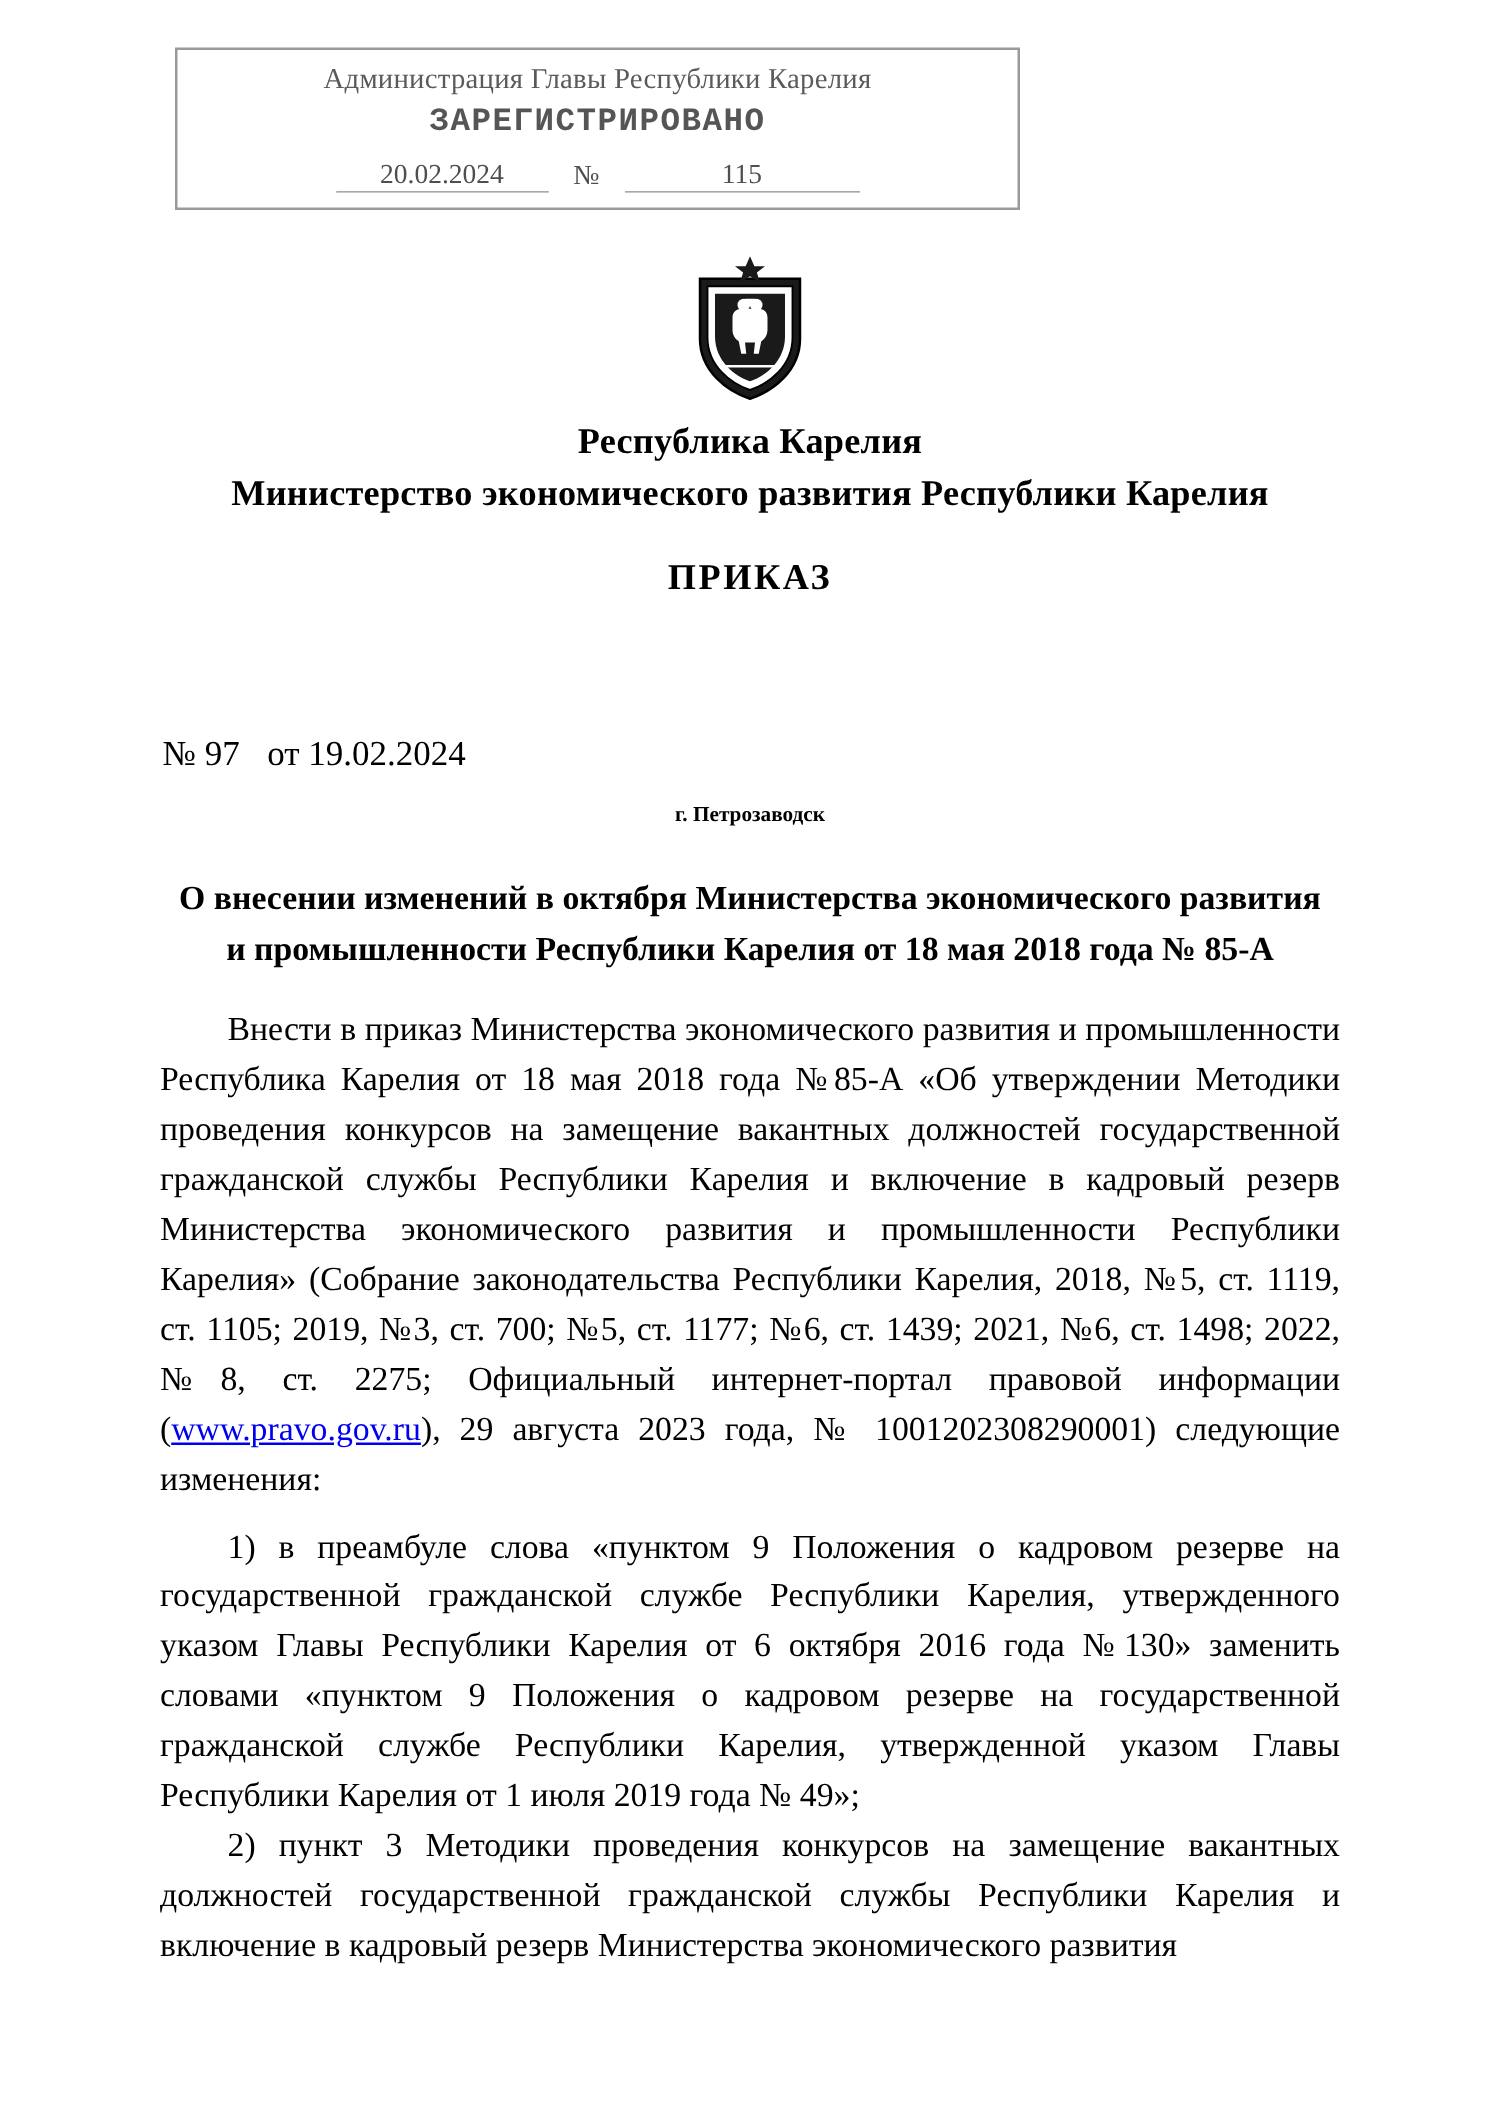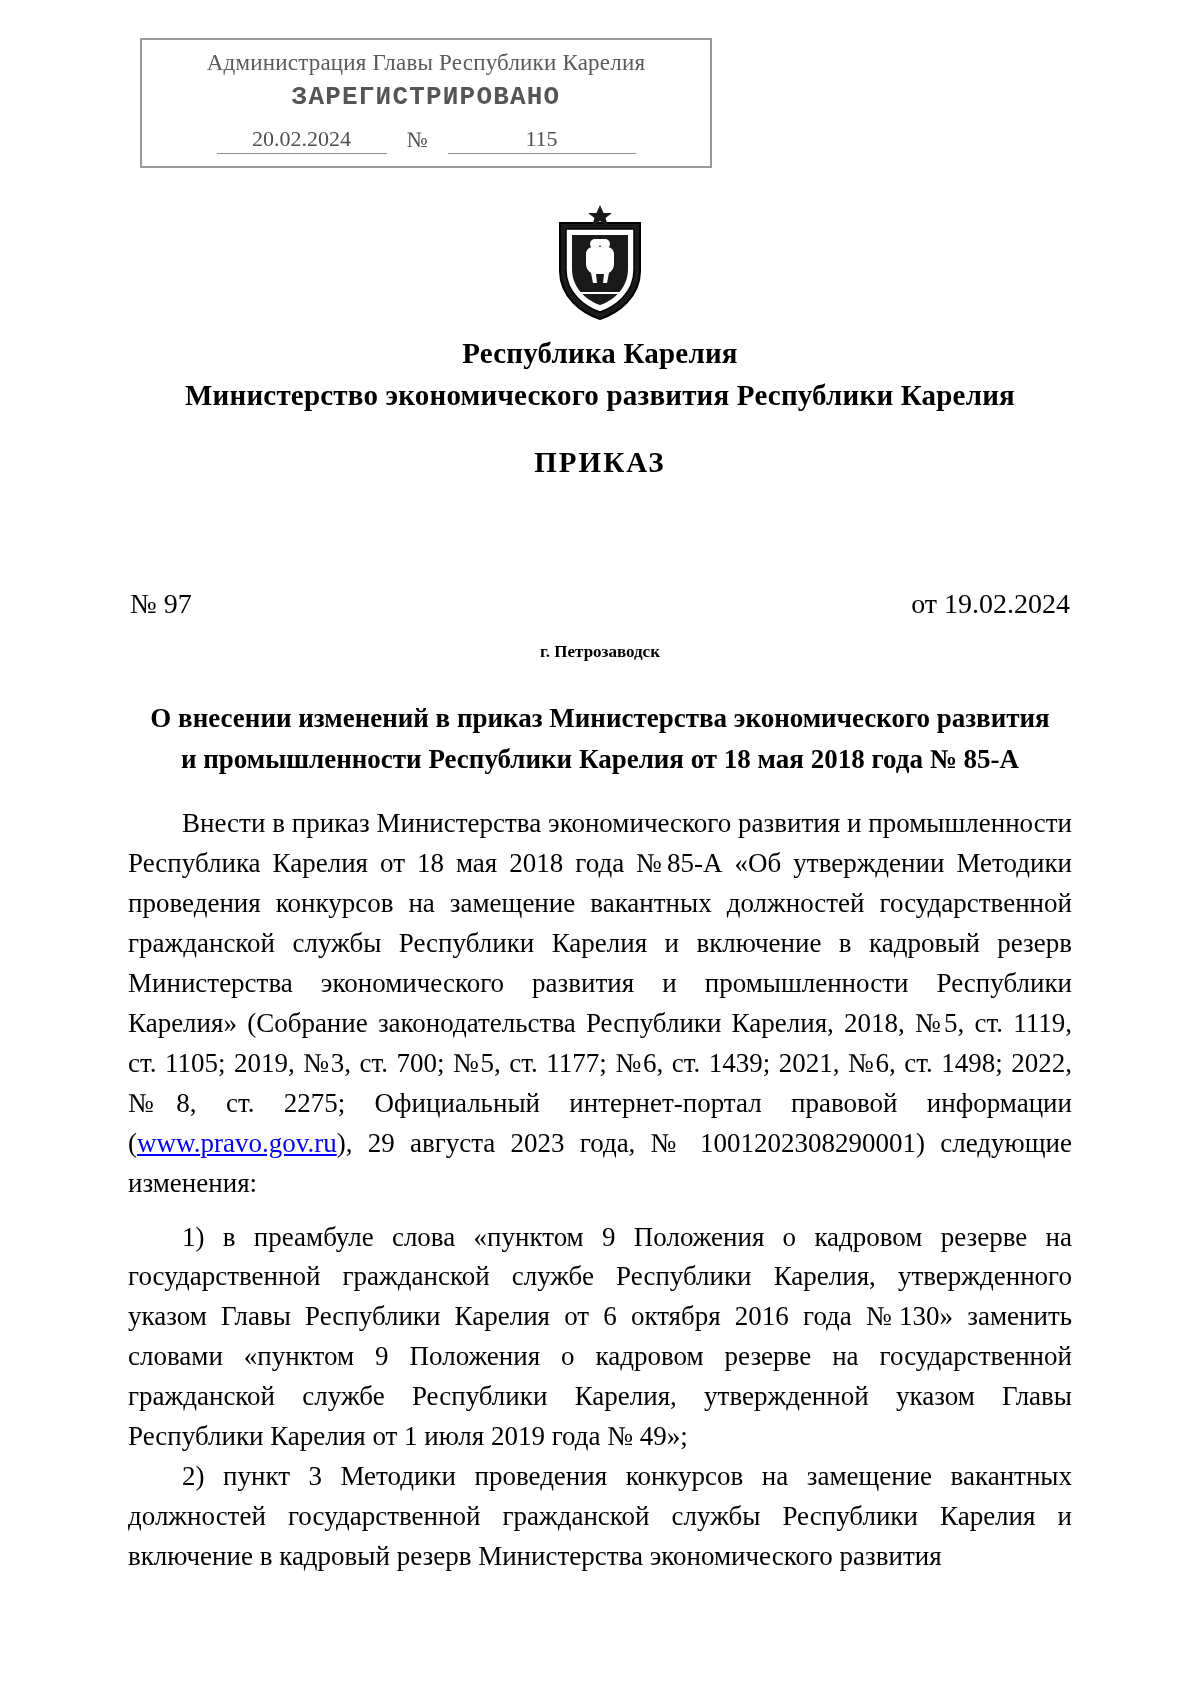--- a/index.html
+++ b/index.html
@@ -21,21 +21,21 @@
     width: 1200px;
     height: 1697px;
     box-sizing: border-box;
   }
 
   
   .stamp {
     position: absolute;
     left: 140px;
     top: 38px;
-    width: 572px;
+    width: 676px;
     border: 2px solid #9a9a9a;
     box-sizing: border-box;
     padding: 10px 12px 12px 12px;
     color: #4c4c4c;
   }
   .stamp-line1 {
     text-align: center;
     font-size: 23px;
     letter-spacing: 0.2px;
     color: #5a5a5a;
@@ -107,21 +107,20 @@
     margin-top: 30px;
   }
 
   
   .numdate {
     position: absolute;
     left: 130px;
     right: 130px;
     top: 588px;
     display: flex;
-    justify-content: space-between;
     font-size: 28px;
     gap: 22px;
   }
 
   .city {
     position: absolute;
     left: 0;
     right: 0;
     top: 642px;
     text-align: center;
@@ -201,21 +200,21 @@
   </div>
 
   <div class="numdate">
     <span>№ 97</span>
     <span>от 19.02.2024</span>
   </div>
 
   <div class="city">г. Петрозаводск</div>
 
   <div class="doc-title">
-    <div>О внесении изменений в приказ Министерства экономического развития</div>
+    <div>О внесении изменений в октября Министерства экономического развития</div>
     <div>и промышленности Республики Карелия от 18 мая 2018 года № 85-А</div>
   </div>
 
   <div class="body-text">
     <p><span>Внести в приказ Министерства экономического развития и промышленности Республика Карелия от 18 мая 2018 года №85-А «Об утверждении Методики проведения конкурсов на замещение вакантных должностей государственной гражданской службы Республики Карелия и включение в кадровый резерв Министерства экономического развития и промышленности Республики Карелия» (Собрание законодательства Республики Карелия, 2018, №5, ст. 1119, ст. 1105; 2019, №3, ст. 700; №5, ст. 1177; №6, ст. 1439; 2021, №6, ст. 1498; 2022, №8, ст. 2275; Официальный интернет-портал правовой информации (</span><a class="ulink" href="#">www.pravo.gov.ru</a><span>), 29 августа 2023 года, № 1001202308290001) следующие изменения:</span></p>
     <p class="para-gap">1) в преамбуле слова «пунктом 9 Положения о кадровом резерве на государственной гражданской службе Республики Карелия, утвержденного указом Главы Республики Карелия от 6 октября 2016 года №130» заменить словами «пунктом 9 Положения о кадровом резерве на государственной гражданской службе Республики Карелия, утвержденной указом Главы Республики Карелия от 1 июля 2019 года № 49»;</p>
     <p>2) пункт 3 Методики проведения конкурсов на замещение вакантных должностей государственной гражданской службы Республики Карелия и включение в кадровый резерв Министерства экономического развития</p>
   </div>
 
 </div>

